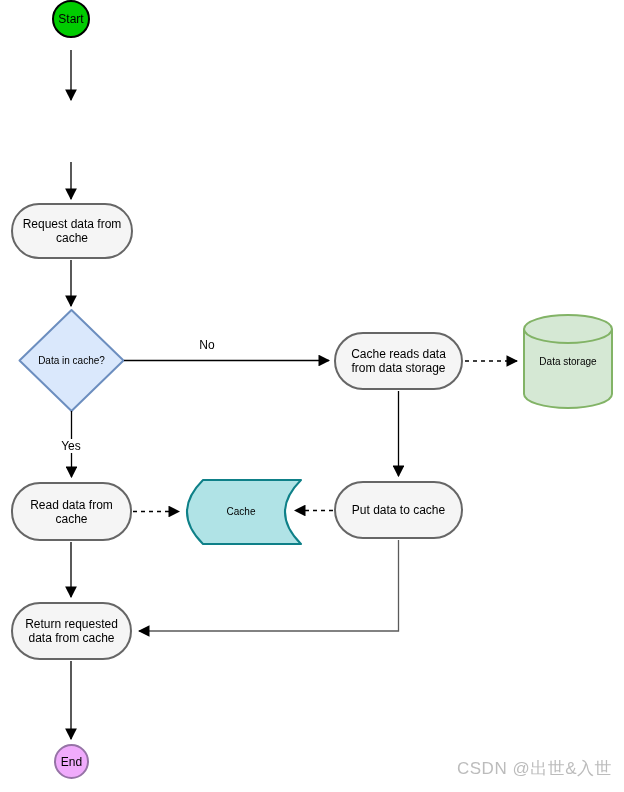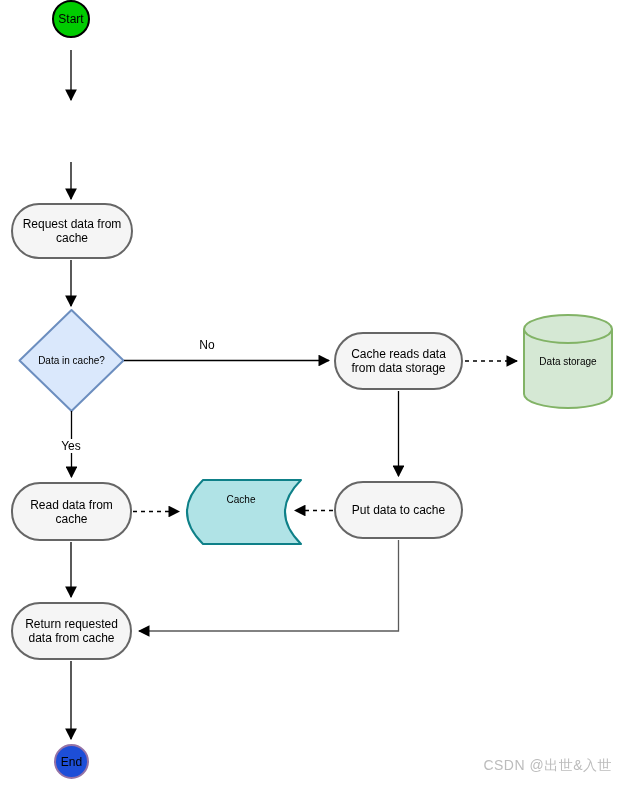--- a/index.html
+++ b/index.html
@@ -23,50 +23,50 @@
     background:#f5f5f5;
     border:2px solid #666666;
   }
   .circle{border-radius:50%;padding:0;}
   .start{
     left:52px;top:0;width:38px;height:38px;
     background:#00cc00;border:2px solid #000000;
   }
   .end{
     left:54px;top:744px;width:35px;height:35px;
-    background:#1d4ed8;border:2px solid #9673a6;
+    background:#f0abfc;border:2px solid #9673a6;
   }
   .n-request-app{left:11px;top:103px;width:122px;height:58px;border-radius:29px;}
   .n-request-cache{left:11px;top:203px;width:122px;height:56px;border-radius:28px;}
   .n-cache-reads{left:334px;top:332px;width:129px;height:58px;border-radius:29px;}
   .n-read-cache{left:11px;top:482px;width:121px;height:59px;border-radius:29px;}
   .n-put-cache{left:334px;top:481px;width:129px;height:58px;border-radius:29px;}
   .n-return-data{left:11px;top:602px;width:121px;height:58px;border-radius:29px;}
   .shape-label{
     position:absolute;
     display:flex;align-items:center;justify-content:center;
     text-align:center;font-size:10px;line-height:14px;color:#000;
   }
   .l-decision{left:19px;top:310px;width:105px;height:101px;}
   .l-storage{left:524px;top:315px;width:88px;height:93px;}
-  .l-cache{left:189px;top:468px;width:104px;height:64px;}
+  .l-cache{left:189px;top:480px;width:104px;height:64px;}
   .edge-label{
     position:absolute;
     transform:translate(-50%,-50%);
     background:#ffffff;
     padding:0 3px;
     font-size:12px;color:#000;
     white-space:nowrap;
   }
   .el-no{left:207px;top:345px;}
   .el-yes{left:71px;top:446px;}
   .watermark{
     position:absolute;
     right:12px;top:757px;
-    font-size:14px;
+    font-size:17px;
     color:#bcbcbc;
     letter-spacing:0.5px;
     white-space:nowrap;
   }
 </style>
 </head>
 <body>
 
 <div class="canvas">
 

